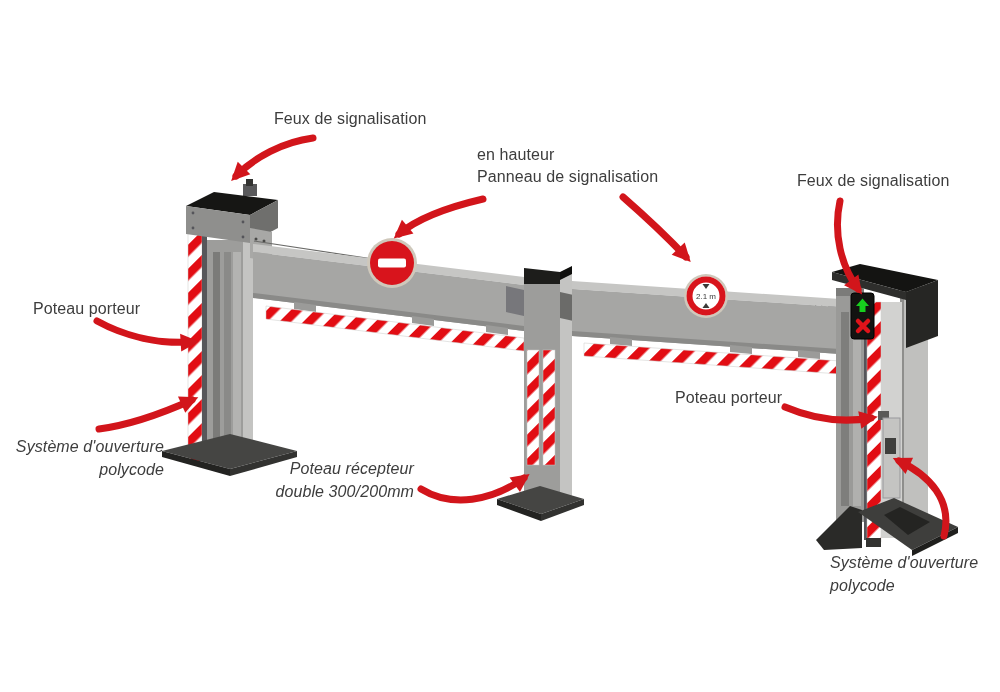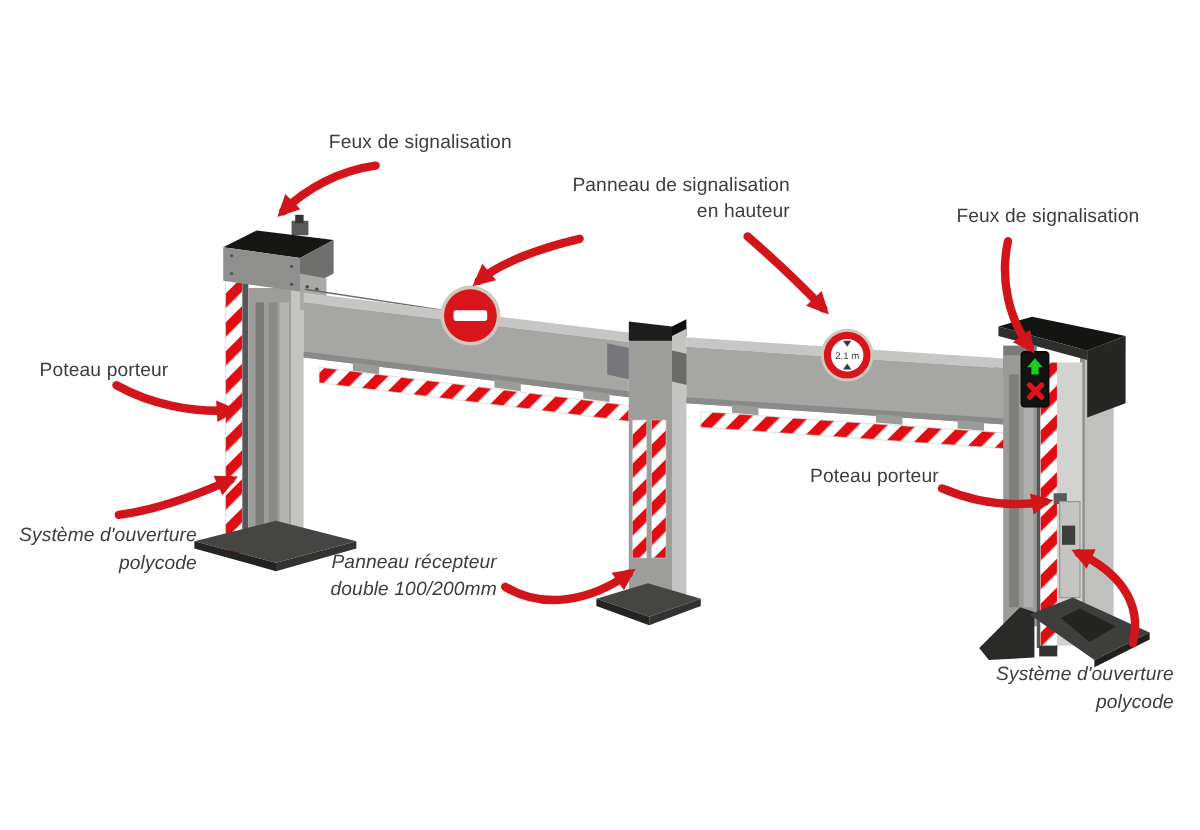--- a/index.html
+++ b/index.html
@@ -3,21 +3,21 @@
 <meta charset="utf-8">
 <style>
   html,body{margin:0;padding:0;background:#ffffff;}
   .stage{
     position:relative;width:1000px;height:692px;background:#ffffff;overflow:hidden;
     font-family:"Liberation Sans", sans-serif;
   }
   svg{position:absolute;left:0;top:0;}
   .lbl{
     position:absolute;color:#3d3d3d;font-size:16px;line-height:22px;
-    white-space:nowrap;letter-spacing:0.1px;text-align:right;
+    white-space:nowrap;letter-spacing:0.1px;
   }
   .lbl.two{line-height:23px;font-style:italic;}
   .r{text-align:right;}
 </style>
 </head>
 <body>
 
 <div class="stage">
 
 <svg width="1000" height="692" viewBox="0 0 1000 692">
@@ -159,40 +159,40 @@
     <path d="M 785,407 C 818,421 848,422 871,418" marker-end="url(#ah)"></path>
     <path d="M 944,536 C 953,500 929,475 899,461" marker-end="url(#ah)"></path>
   </g>
 </svg>
 
 <div class="lbl" style="left:274px;top:108px">
   <span>Feux de signalisation</span>
 </div>
 
 <div class="lbl" style="left:477px;top:144px">
+  <div>en hauteur</div>
   <div>Panneau de signalisation</div>
-  <div>en hauteur</div>
 </div>
 
 <div class="lbl" style="left:797px;top:170px">
   <span>Feux de signalisation</span>
 </div>
 
 <div class="lbl" style="left:33px;top:298px">
   <span>Poteau porteur</span>
 </div>
 
 <div class="lbl two r" style="left:8px;top:435px;width:156px">
   <div>Système d'ouverture</div>
   <div>polycode</div>
 </div>
 
 <div class="lbl two r" style="left:268px;top:457px;width:146px">
-  <div>Panneau récepteur</div>
-  <div>double 100/200mm</div>
+  <div>Poteau récepteur</div>
+  <div>double 300/200mm</div>
 </div>
 
 <div class="lbl" style="left:675px;top:387px">
   <span>Poteau porteur</span>
 </div>
 
 <div class="lbl two" style="left:830px;top:551px">
   <div>Système d'ouverture</div>
   <div>polycode</div>
 </div>

